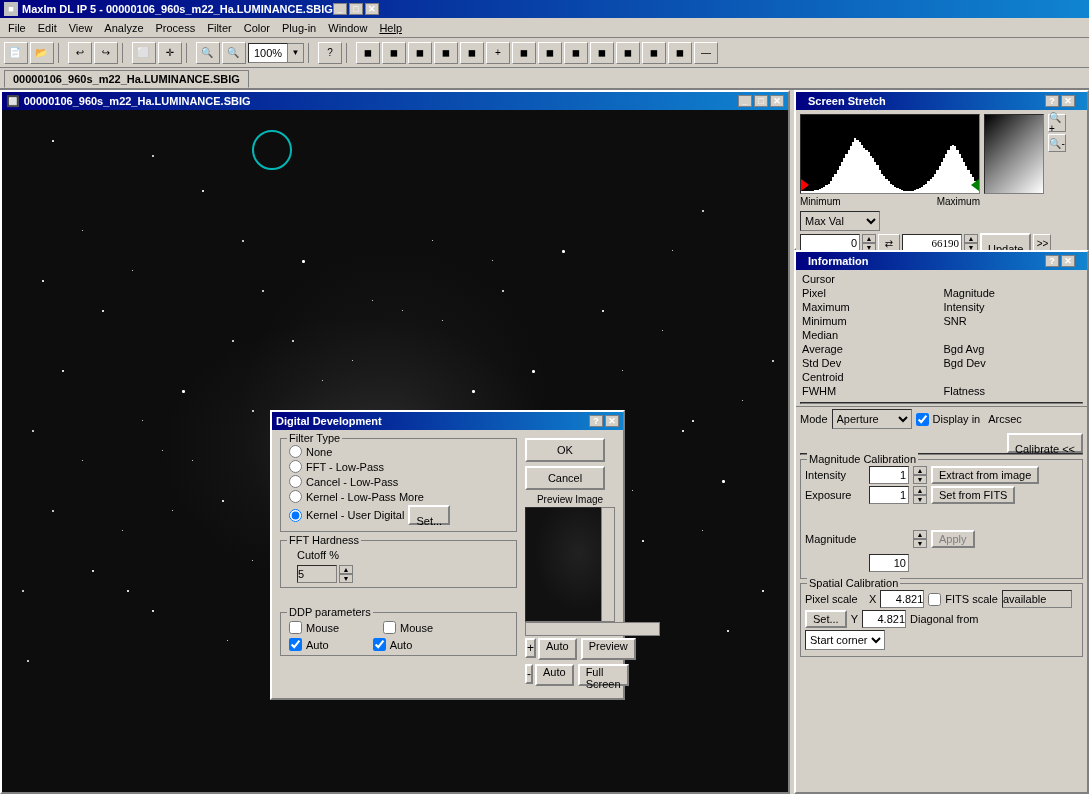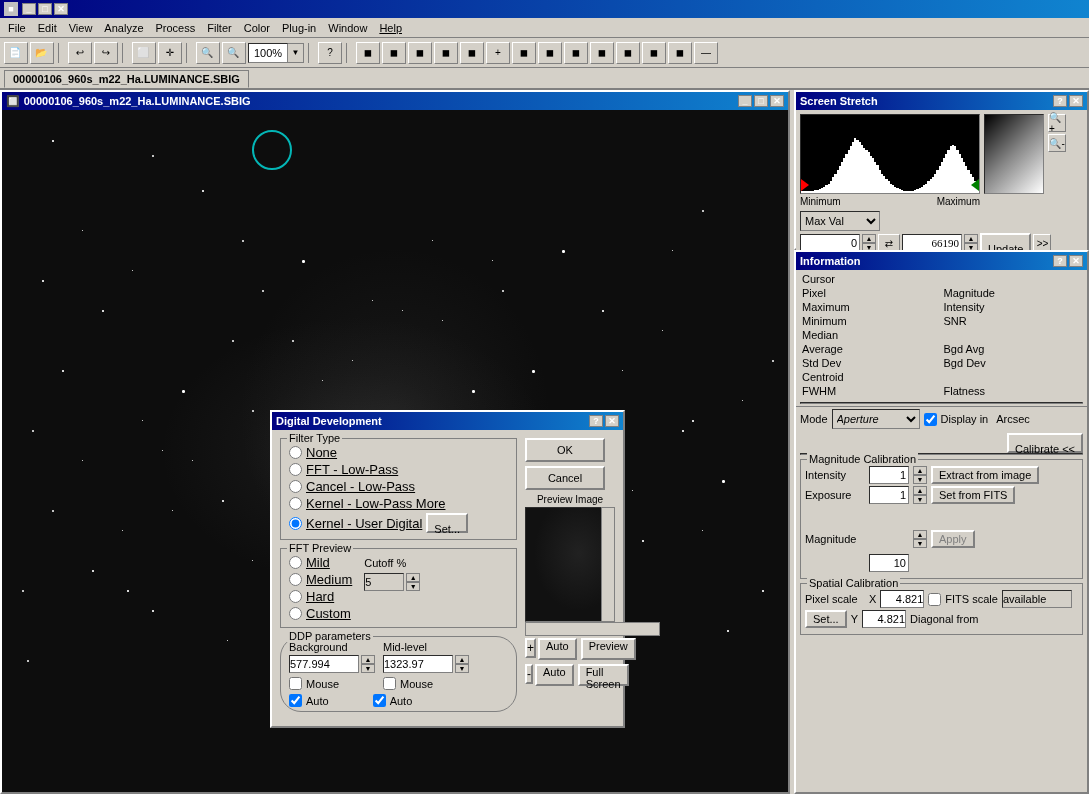--- a/index.html
+++ b/index.html
@@ -209,21 +209,21 @@
       border-right-color: #808080;
       border-bottom-color: #808080;
       margin: 0;
     }
     .panel-titlebar {
       background: linear-gradient(to right, #000080, #1084d0);
       color: white;
       height: 18px;
       display: flex;
       align-items: center;
-      padding: 0 4px;
+      padding: 0 12px;
       font-size: 11px;
       font-weight: bold;
       justify-content: space-between;
     }
     .panel-content {
       background: #d4d0c8;
       padding: 4px;
     }
 
     
@@ -418,21 +418,21 @@
       padding: 0 2px;
       font-size: 11px;
     }
     .radio-row {
       display: flex;
       align-items: center;
       gap: 4px;
       margin: 2px 0;
     }
     .radio-row input[type=radio] { margin: 0; }
-    .radio-label { font-size: 13px; text-decoration: underline; }
+    .radio-label { font-size: 11px; }
     .ffth-group { margin-top: 12px; }
     .ddp-group { margin-top: 6px; }
     .ddp-row {
       display: flex;
       align-items: center;
       gap: 8px;
     }
     .ddp-col { display: flex; flex-direction: column; gap: 2px; }
     .ddp-label { font-size: 11px; }
     .ddp-input {
@@ -536,20 +536,21 @@
 
     
     .hbar { background: white; flex: 1; }
   </style>
 </head>
 <body>
 
 <div class="app-titlebar">
   <div style="display:flex;align-items:center;">
     <div class="app-titlebar-icon">■</div>
+    <span>MaxIm DL IP 5 - 00000106_960s_m22_Ha.LUMINANCE.SBIG</span>
   </div>
   <div style="display:flex;gap:2px;">
     <div class="win-btn">_</div>
     <div class="win-btn">□</div>
     <div class="win-btn">✕</div>
   </div>
 </div>
 
 <div class="menubar">
   <span class="menubar-item">File</span>
@@ -736,79 +737,39 @@
                 <span class="radio-label">Kernel - Low-Pass More</span>
               </div>
               <div class="radio-row">
                 <input type="radio" name="filtertype" checked="" style="">
                 <span class="radio-label">Kernel - User Digital</span>
                 <button class="btn-small">Set...</button>
               </div>
             </div>
 
             <div class="group-box ffth-group" style="margin-top:8px;">
-              <span class="group-label">FFT Preview</span>
+              <span class="group-label">FFT Hardness</span>
               <div style="display:flex;gap:4px;align-items:flex-start;">
-                <div>
-                  <div class="radio-row">
-                    <input type="radio" name="ffth" style="">
-                    <span class="radio-label">Mild</span>
-                  </div>
-                  <div class="radio-row">
-                    <input type="radio" name="ffth" style="">
-                    <span class="radio-label">Medium</span>
-                  </div>
-                  <div class="radio-row">
-                    <input type="radio" name="ffth" style="">
-                    <span class="radio-label">Hard</span>
-                  </div>
-                  <div class="radio-row">
-                    <input type="radio" name="ffth" style="">
-                    <span class="radio-label">Custom</span>
-                  </div>
-                </div>
                 <div style="margin-left:8px;">
                   <div class="cutoff-row">
                     <span class="cutoff-label">Cutoff %</span>
                   </div>
                   <div style="display:flex;align-items:center;gap:2px;">
                     <input class="cutoff-input" value="5" style="">
                     <div style="display:flex;flex-direction:column;">
                       <div class="spin-btn">▲</div>
                       <div class="spin-btn">▼</div>
                     </div>
                   </div>
                 </div>
               </div>
             </div>
 
-            <div class="group-box ddp-group" style="margin-top:8px;border-radius:21px;">
+            <div class="group-box ddp-group" style="margin-top:24px;">
               <span class="group-label">DDP parameters</span>
-              <div class="ddp-row">
-                <div class="ddp-col">
-                  <span class="ddp-label">Background</span>
-                  <div style="display:flex;align-items:center;gap:2px;">
-                    <input class="ddp-input" value="577.994" style="">
-                    <div style="display:flex;flex-direction:column;">
-                      <div class="spin-btn">▲</div>
-                      <div class="spin-btn">▼</div>
-                    </div>
-                  </div>
-                </div>
-                <div class="ddp-col">
-                  <span class="ddp-label">Mid-level</span>
-                  <div style="display:flex;align-items:center;gap:2px;">
-                    <input class="ddp-input" value="1323.97" style="">
-                    <div style="display:flex;flex-direction:column;">
-                      <div class="spin-btn">▲</div>
-                      <div class="spin-btn">▼</div>
-                    </div>
-                  </div>
-                </div>
-              </div>
               <div class="ddp-check-row">
                 <input type="checkbox" style="">
                 <span>Mouse</span>
                 <input type="checkbox" style="margin-left: 40px;">
                 <span>Mouse</span>
               </div>
               <div class="ddp-check-row">
                 <input type="checkbox" checked="" style="">
                 <span>Auto</span>
                 <input type="checkbox" checked="" style="margin-left: 40px;">
@@ -1016,21 +977,21 @@
             <span class="info-label">Centroid</span>
             <span class="info-value"></span>
             <span class="info-label">FWHM</span>
             <span class="info-value">Flatness</span>
           </div>
         </div>
         <hr style="margin:2px 4px;border-color:#808080;">
 
         <div class="mode-row">
           <span style="font-size:11px;">Mode</span>
-          <select class="dropdown-select" style="width:88px;font-style:italic;">
+          <select class="dropdown-select" style="width:80px;">
             <option>Aperture</option>
           </select>
           <input type="checkbox" checked="" style="">
           <span style="font-size:11px;">Display in</span>
           <br>
           <span style="font-size:11px;">Arcsec</span>
         </div>
         <div style="padding:2px 4px;">
           <button class="btn-small" style="float:right;">Calibrate &lt;&lt;</button>
         </div>
@@ -1077,19 +1038,24 @@
             <input type="checkbox" style="">
             <span style="font-size:11px;">FITS scale</span>
             <input class="fits-input" value="available" style="">
           </div>
           <div class="spatial-row">
             <button class="mag-btn">Set...</button>
             <span style="font-size:11px;">Y</span>
             <input class="spatial-input" value="4.821" style="">
             <span style="font-size:11px;">Diagonal from</span>
           </div>
+          <div class="spatial-row">
+            <select class="corner-select">
+              <option>Start corner</option>
+            </select>
+          </div>
         </div>
 
       </div>
     </div>
 
   </div>
 </div>
 
 </body></html>

